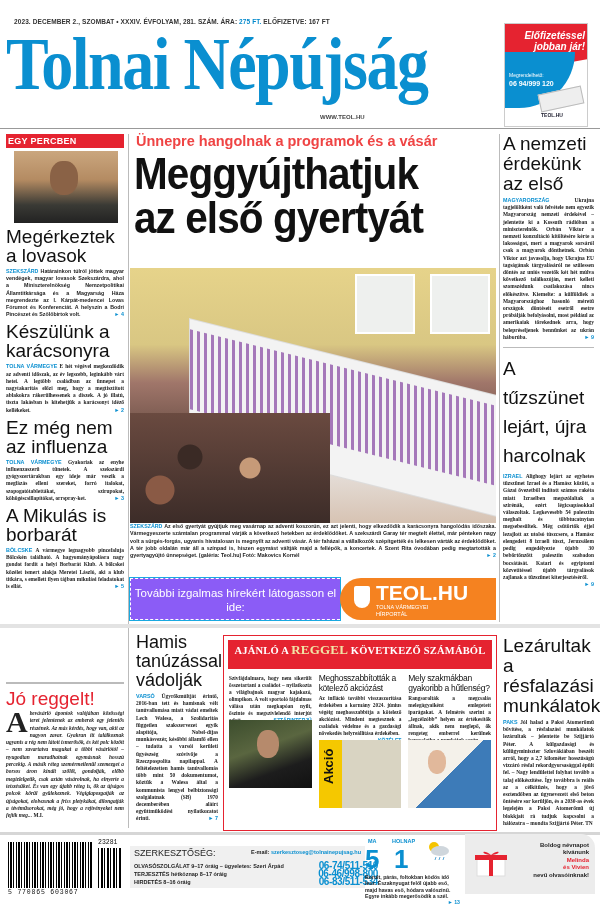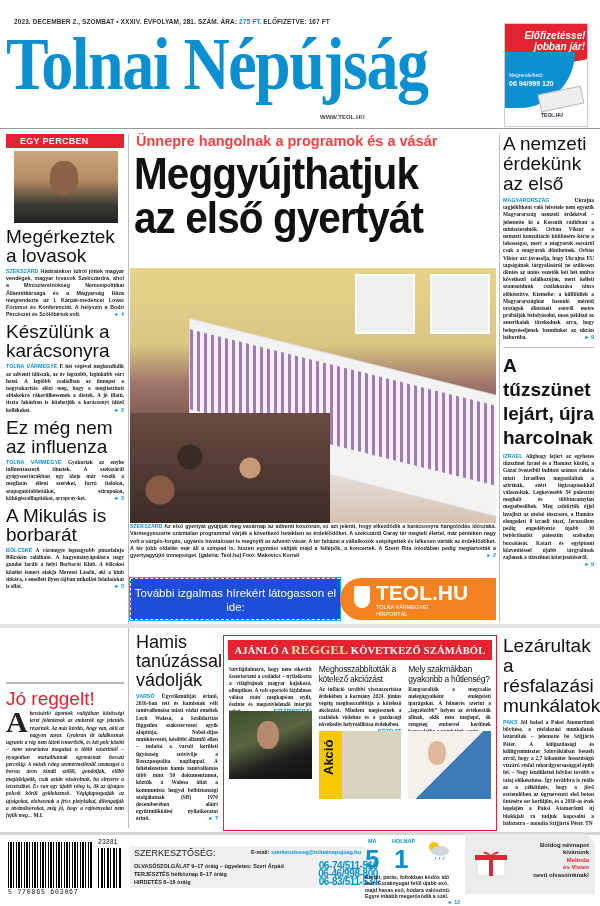--- a/index.html
+++ b/index.html
@@ -12,52 +12,52 @@
 .promo{left:504px;top:23px;width:84px;height:104px;border:1px solid #ccc;overflow:hidden;background:#fff}
 .promo .red{position:absolute;left:0;top:0;width:84px;height:50px;background:#e52330;clip-path:polygon(0 0,100% 0,100% 70%,0 100%)}
 .promo .blue{position:absolute;left:0;top:28px;width:70px;height:56px;background:#0a8fd0;border-radius:0 0 60px 0}
 .promo .t1{position:absolute;left:8px;top:6px;font-size:10px;font-weight:bold;font-style:italic;color:#fff;line-height:11px;text-align:right;width:72px}
 .promo .t2{position:absolute;left:4px;top:48px;font-size:5px;color:#fff}
 .promo .t3{position:absolute;left:4px;top:56px;font-size:7px;font-weight:bold;color:#fff}
 .promo .paper{position:absolute;left:34px;top:66px;width:44px;height:18px;background:#eee;border:1px solid #bbb;transform:rotate(-12deg)}
 .promo .logo{position:absolute;left:36px;top:88px;font-size:5px;font-weight:bold;color:#223}
 .rule{height:1px;background:#999}
 .col-l{left:6px;top:134px;width:118px}
-.egy{background:#e52330;color:#fff;font-weight:bold;font-size:9px;padding:2px 14px;letter-spacing:.3px}
+.egy{background:#e52330;color:#fff;font-weight:bold;font-size:9px;padding:2px 2px;letter-spacing:.3px}
 .portrait{margin-top:3px;width:104px;height:72px;margin-left:8px;background:linear-gradient(180deg,#caa67e 0%,#b48b62 40%,#3a3a35 75%,#222 100%);position:relative;overflow:hidden}
 .portrait .face{position:absolute;left:36px;top:10px;width:28px;height:34px;background:#8a6246;border-radius:45%}
 .h-brief{font-size:19px;line-height:19px;margin-top:4px;color:#111}
 .body-s{font-size:5.3px;line-height:7.2px;text-align:justify;margin-top:3px;font-weight:bold;color:#222}
 .body-serif{font-family:"Liberation Serif",serif;font-size:5.4px;line-height:7.2px;text-align:justify;margin-top:3px;color:#222;font-weight:bold}
 .loc{color:#0a8fd0;font-weight:bold;font-family:"Liberation Sans",sans-serif}
 .more{color:#0a8fd0;font-weight:bold;float:right;font-family:"Liberation Sans",sans-serif}
 .jo{left:6px;top:688px;font-size:19px;color:#e52330}
 .jo-body{left:6px;top:710px;width:118px;font-family:"Liberation Serif",serif;font-style:italic;font-weight:bold;font-size:5.4px;line-height:7.3px;text-align:justify;color:#222}
 .dropcap{float:left;font-size:30px;line-height:24px;margin-right:2px;font-style:normal}
 .vline{width:1px;background:#bbb}
 .kicker{left:136px;top:133px;font-size:14.5px;font-weight:bold;color:#ef4444;white-space:nowrap}
 .headline{left:134px;top:152px;font-size:44px;line-height:44px;font-weight:bold;color:#111;letter-spacing:-1px;transform:scaleX(.92);transform-origin:left top;white-space:nowrap}
 .photo{left:130px;top:268px;width:366px;height:255px;background:linear-gradient(180deg,#e6d38a 0%,#d9c783 30%,#a0766a 45%,#7a5a50 60%,#ececec 70%,#d7c3b3 100%);overflow:hidden}
 .photo .table{position:absolute;left:60px;top:90px;width:310px;height:120px;background:#f3f3f3;transform:skewY(14deg);box-shadow:0 0 0 1px #ddd}
 .photo .candles{position:absolute;left:60px;top:100px;width:310px;height:80px;background:repeating-linear-gradient(90deg,#8b4fa6 0 3px,transparent 3px 7px);transform:skewY(14deg);opacity:.75}
 .photo .win{position:absolute;top:6px;width:60px;height:60px;background:#eef0ee;border:2px solid #fff}
 .photo .crowd{position:absolute;left:0;bottom:0;width:200px;height:110px;background:radial-gradient(circle at 30% 40%,#3a2a25 0 12px,transparent 13px),radial-gradient(circle at 60% 50%,#c69a78 0 10px,transparent 11px),radial-gradient(circle at 15% 70%,#8a5a45 0 14px,transparent 15px),linear-gradient(180deg,#6a4a40,#3c2c28)}
 .caption{left:130px;top:523px;width:366px;font-size:5.3px;line-height:7.3px;font-weight:bold;color:#222;text-align:justify}
 .teol{left:130px;top:578px;width:366px;height:42px;display:flex}
-.teol .l{width:210px;height:42px;background:#1d4ed8;color:#fff;font-size:11.5px;line-height:14px;text-align:center;padding-top:7px;border:1px dashed #fff;border-right:none;outline:1px solid #1aa9e0}
+.teol .l{width:210px;height:42px;background:#8b5cf6;color:#fff;font-size:11.5px;line-height:14px;text-align:center;padding-top:7px;border:1px dashed #fff;border-right:none;outline:1px solid #1aa9e0}
 .teol .r{flex:1;background:#f58220;color:#fff;border-radius:22px 0 0 22px;padding:4px 0 0 36px;position:relative}
 .teol .r .big{font-size:21px;line-height:22px;font-weight:bold}
 .teol .r .sm{font-size:5.5px;line-height:7px}
 .teol .r .shield{position:absolute;left:14px;top:8px;width:16px;height:22px;background:#fff;border-radius:2px 2px 8px 8px}
 .hr-full{left:0;top:624px;width:600px;height:4px;background:#e3e3e3}
 .col-r{left:503px;top:134px;width:91px}
 .h-side{font-size:19px;line-height:20px;color:#111}
-.h-side-b{font-size:19px;line-height:24px;font-weight:bold;color:#111}
+.h-side-b{font-size:19px;line-height:29px;font-weight:normal;color:#111}
 .ajanlo{left:223px;top:635px;width:274px;height:196px;border:1px solid #e52330}
-.ajanlo .bar{margin:4px 4px 0 4px;height:20px;background:#e52330;color:#fff;font-family:"Liberation Serif",serif;font-weight:bold;font-size:10.5px;text-align:center;line-height:20px;letter-spacing:.2px}
+.ajanlo .bar{margin:4px 4px 0 4px;height:29px;background:#e52330;color:#fff;font-family:"Liberation Serif",serif;font-weight:bold;font-size:10.5px;text-align:center;line-height:20px;letter-spacing:.2px}
 .ajanlo .bar .reg{color:#f1e4a6;font-size:13px}
 .ajanlo .cols{display:flex;gap:7px;margin:4px 5px 0 5px}
 .ajanlo .c{flex:1}
 .ajanlo .ct{font-size:8.5px;line-height:10px;color:#111;letter-spacing:-.3px}
 .ajanlo .cb{font-family:"Liberation Serif",serif;font-size:5.3px;line-height:7px;color:#222;text-align:justify;margin-top:2px;font-weight:bold;height:42px}
 .ajanlo .tag{color:#0a8fd0;font-family:"Liberation Sans",sans-serif;font-weight:bold;float:right;font-size:5px}
 .ajanlo .img{height:68px;margin-top:3px}
 .img1{background:linear-gradient(160deg,#3c4d2d 0%,#5a6640 40%,#1d1d1d 70%,#111 100%);position:relative}
 .img1 .f{position:absolute;left:28px;top:10px;width:22px;height:28px;background:#b68a6c;border-radius:45%}
 .img2{background:linear-gradient(90deg,#f5c800 0 28%,#d9d4c2 28% 100%);position:relative}

